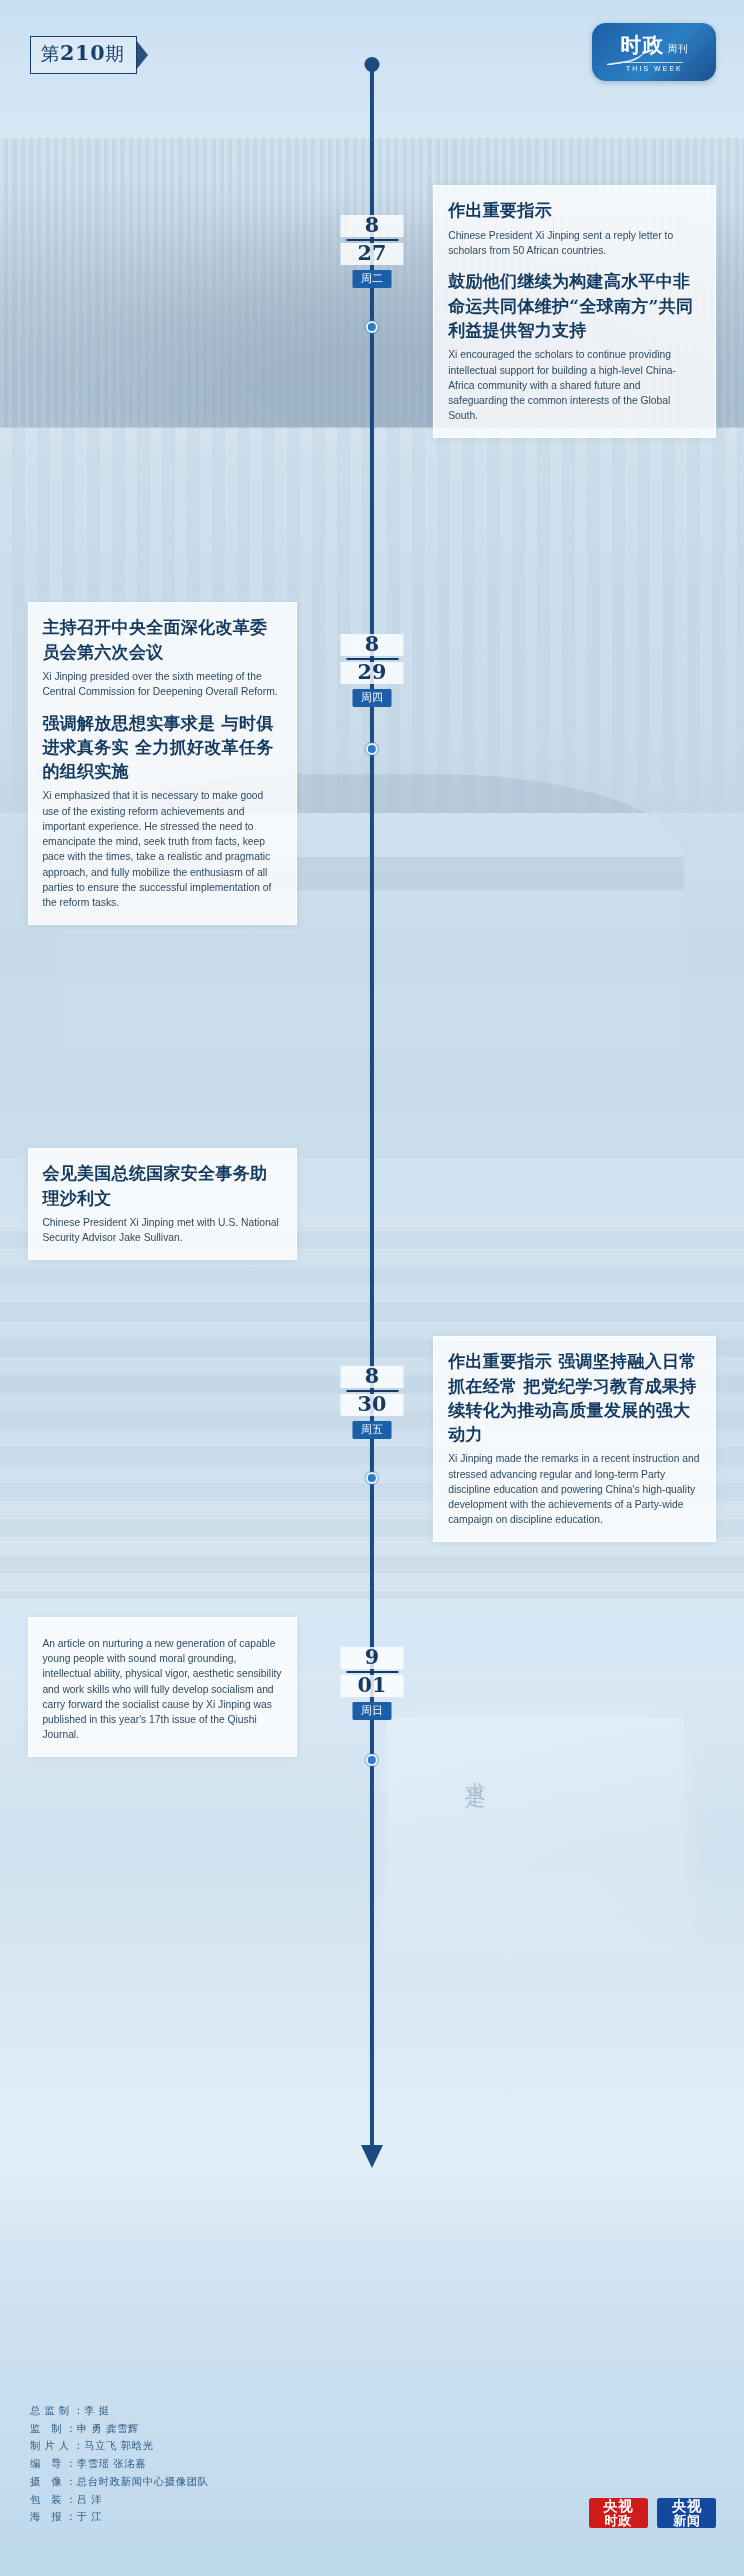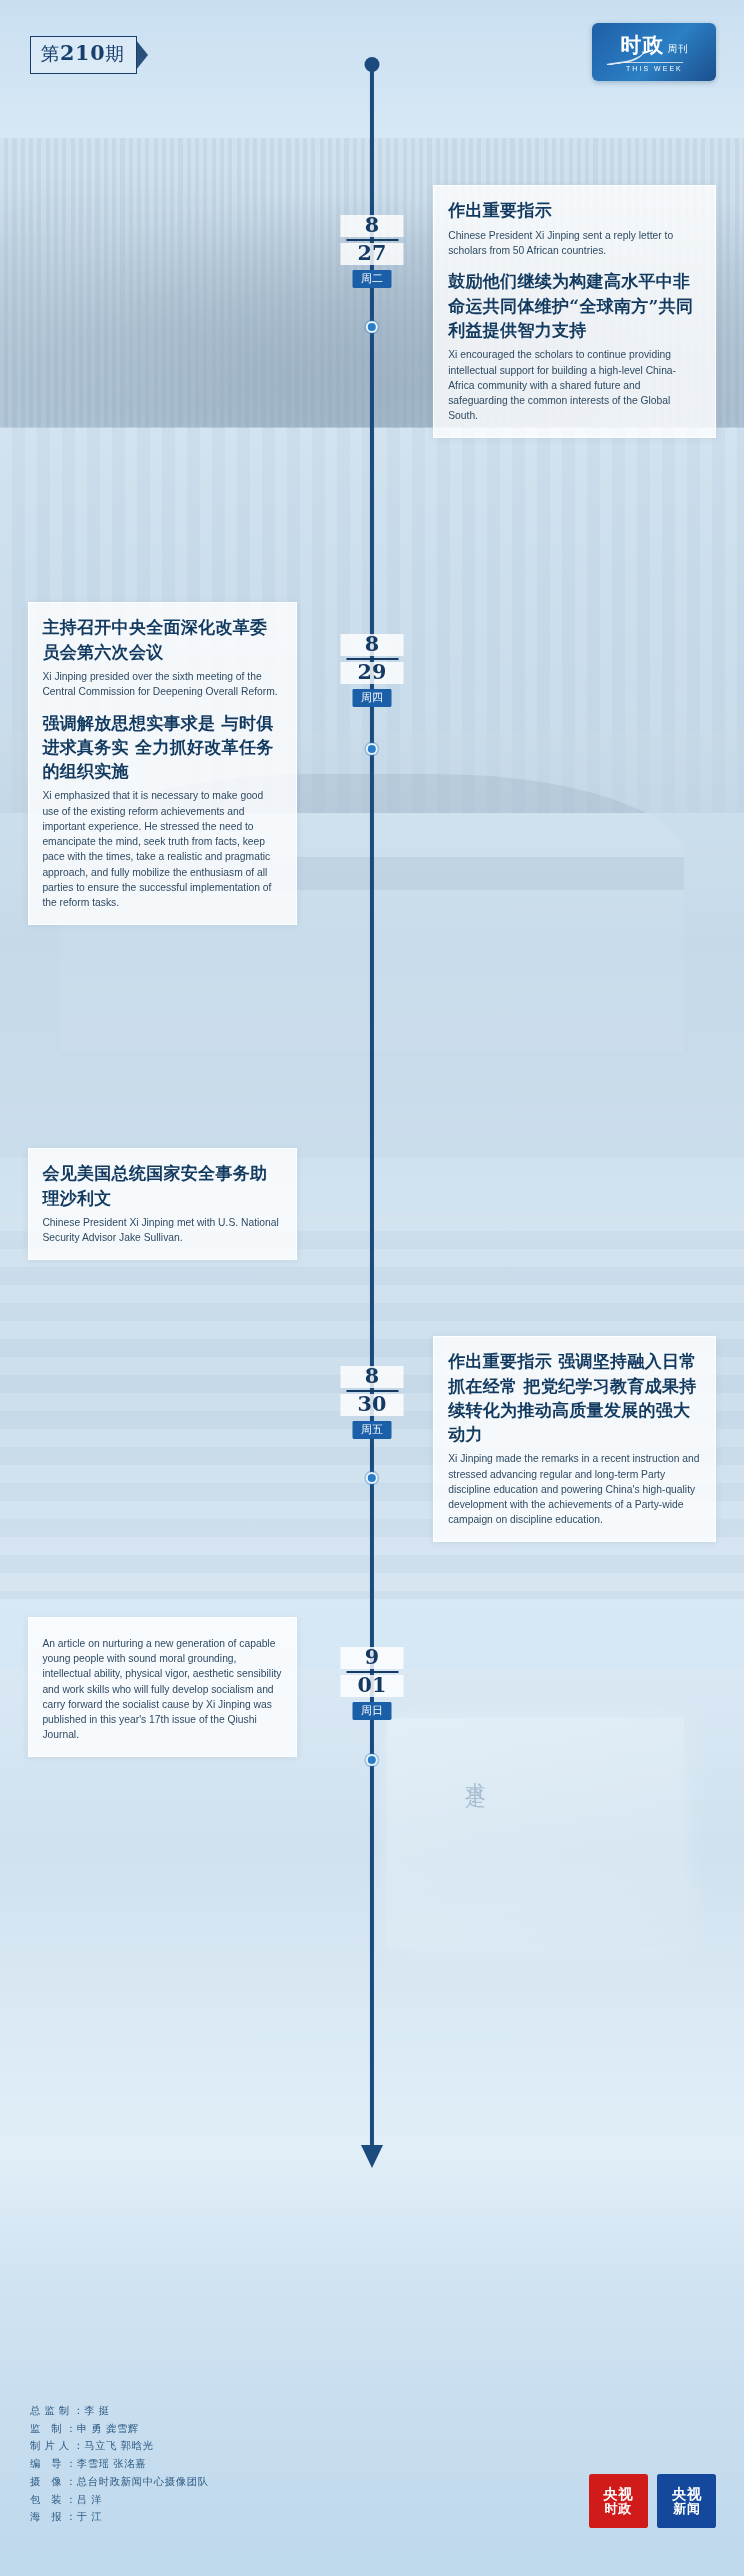--- a/index.html
+++ b/index.html
@@ -109,21 +109,21 @@
     border-top:15px solid transparent;
     border-bottom:15px solid transparent;
     border-left:12.4px solid #173f6e;
     margin-left:-0.7px;
     opacity:.9;
   }
   .logo{
     position:absolute; right:27.6px; top:23.4px;
     width:124px; height:58px;
     background: linear-gradient(135deg,#1f5fa8,#2b7fc4 55%,#1c4f8d);
-    border-radius:6px;
+    border-radius:14px;
     display:flex; align-items:center; justify-content:flex-end;
     box-shadow:0 1.4px 5.5px rgba(20,60,100,.25);
   }
   .logo-inner{ text-align:center; color:#fff; position:relative; width:100%; }
   .logo-cn{ font-size:20.7px; font-family:"DejaVu Serif", serif; letter-spacing:1.4px; font-weight:bold;}
   .logo-cn small{ font-size:9.7px; font-weight:normal; letter-spacing:0.7px; margin-left:2.8px;}
   .logo-en{
     font-size:6.9px; letter-spacing:2.1px; margin-top:2.8px;
     border-top:0.7px solid rgba(255,255,255,.7);
     display:inline-block; padding-top:2.1px;
@@ -206,21 +206,21 @@
     position:absolute; left:30px; bottom:50px;
     font-size:10.3px; line-height:1.72; color:#2c5a84;
     letter-spacing:0.7px;
   }
   .credits .row span.k{ letter-spacing:4.1px; }
   .brands{
     position:absolute; right:27.6px; bottom:48px;
     display:flex; gap:9.7px;
   }
   .brand{
-    width:59px; height:54px; border-radius:2.8px;
+    width:59px; height:30px; border-radius:2.8px;
     color:#fff; display:flex; flex-direction:column;
     align-items:center; justify-content:center;
     font-family:"DejaVu Serif", serif; font-weight:bold;
     line-height:1.08; font-size:14.5px; letter-spacing:0.7px;
   }
   .brand.red{ background:#d11a1a; }
   .brand.blue{ background:#13489c; }
   .brand .l2{ font-size:13px; }
 </style>
 </head>

